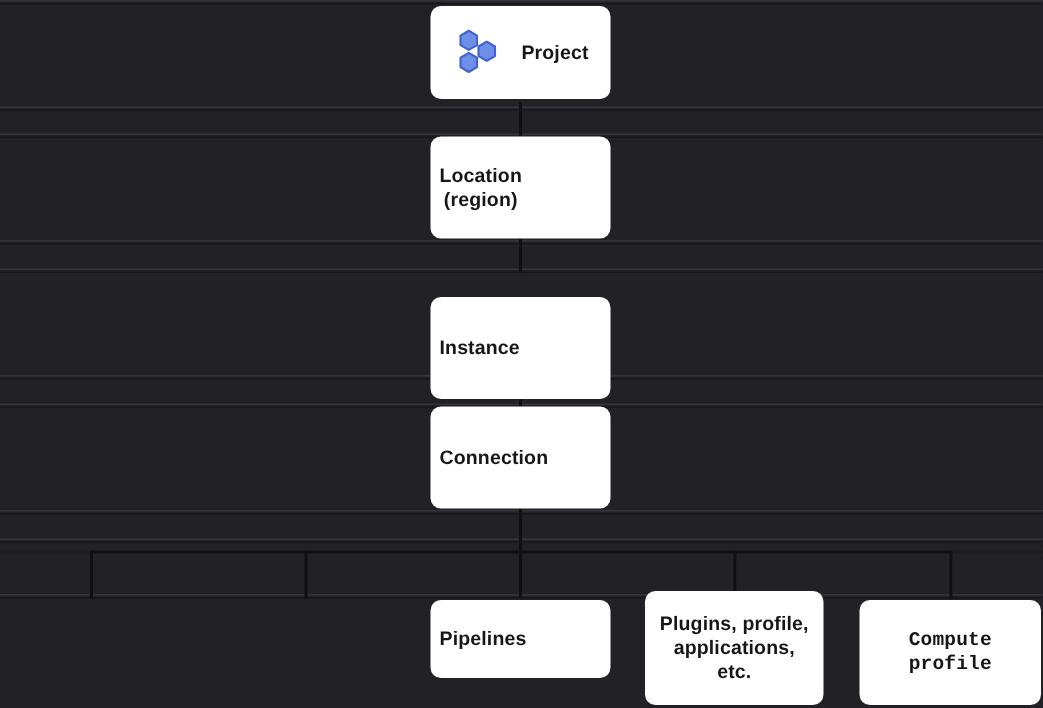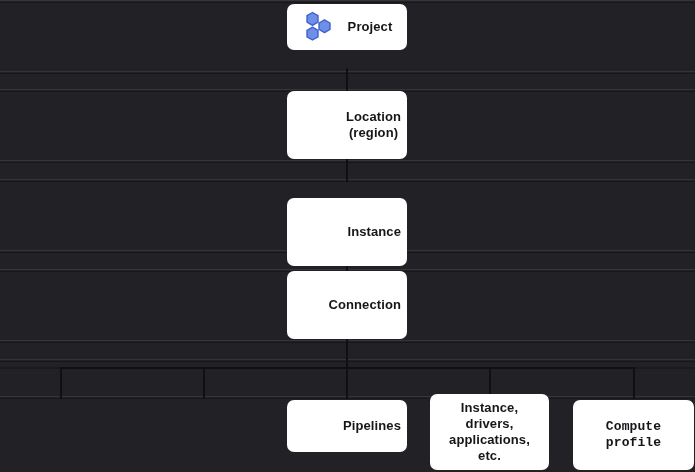--- a/index.html
+++ b/index.html
@@ -52,21 +52,21 @@
   }
 
   
   .node {
     position: absolute;
     background: #ffffff;
     border-radius: 7px;
     box-sizing: border-box;
     display: flex;
     align-items: center;
-    justify-content: flex-end;
+    justify-content: flex-start;
     color: #16161a;
     font-weight: bold;
     font-size: 13px;
     line-height: 1.25;
     text-align: center;
     letter-spacing: 0.1px;
   }
   .node .label {
     padding: 0 6px;
     white-space: pre-line;
@@ -122,21 +122,21 @@
   <div class="conn-h" style="left:60px;  top:367px; width:575px;"></div>
   <div class="conn-h conn-soft" style="left:0px;   top:367px; width:62px;"></div>
   <div class="conn-h conn-soft" style="left:633px; top:367px; width:62px;"></div>
 
   <div class="conn-v" style="left:60px;  top:367px; height:32px;"></div>
   <div class="conn-v" style="left:203px; top:367px; height:32px;"></div>
   <div class="conn-v" style="left:346px; top:367px; height:32px;"></div>
   <div class="conn-v" style="left:489px; top:367px; height:32px;"></div>
   <div class="conn-v" style="left:633px; top:367px; height:32px;"></div>
 
-  <div class="node with-icon" style="left:287px; top:4px; width:120px; height:46px;">
+  <div class="node with-icon" style="left:287px; top:4px; width:120px; height:62px;">
     <svg class="hex-icon" viewBox="0 0 34 34">
       <g>
         <polygon points="10.5,2.5 16.0,5.7 16.0,12.1 10.5,15.3 5.0,12.1 5.0,5.7" fill="#6e8fe8" stroke="#3f62cc" stroke-width="1.4" stroke-linejoin="round"></polygon>
         <polygon points="22.5,9.8 28.0,13.0 28.0,19.4 22.5,22.6 17.0,19.4 17.0,13.0" fill="#6e8fe8" stroke="#3f62cc" stroke-width="1.4" stroke-linejoin="round"></polygon>
         <polygon points="10.5,17.2 16.0,20.4 16.0,26.8 10.5,30.0 5.0,26.8 5.0,20.4" fill="#6e8fe8" stroke="#3f62cc" stroke-width="1.4" stroke-linejoin="round"></polygon>
       </g>
     </svg>
     <span class="label">Project</span>
   </div>
 
@@ -153,21 +153,21 @@
     <span class="label">Connection</span>
   </div>
 
 
 
   <div class="node" style="left:287px; top:400px; width:120px; height:52px;">
     <span class="label">Pipelines</span>
   </div>
 
   <div class="node" style="left:430px; top:394px; width:119px; height:76px;">
-    <span class="label">Instance, drivers,
+    <span class="label">Plugins, profile,
 applications, etc.</span>
   </div>
 
   <div class="node" style="left:573px; top:400px; width:121px; height:70px;font-family:Liberation Mono, monospace;">
     <span class="label">Compute profile</span>
   </div>
 
 </div>
 
 </body></html>

